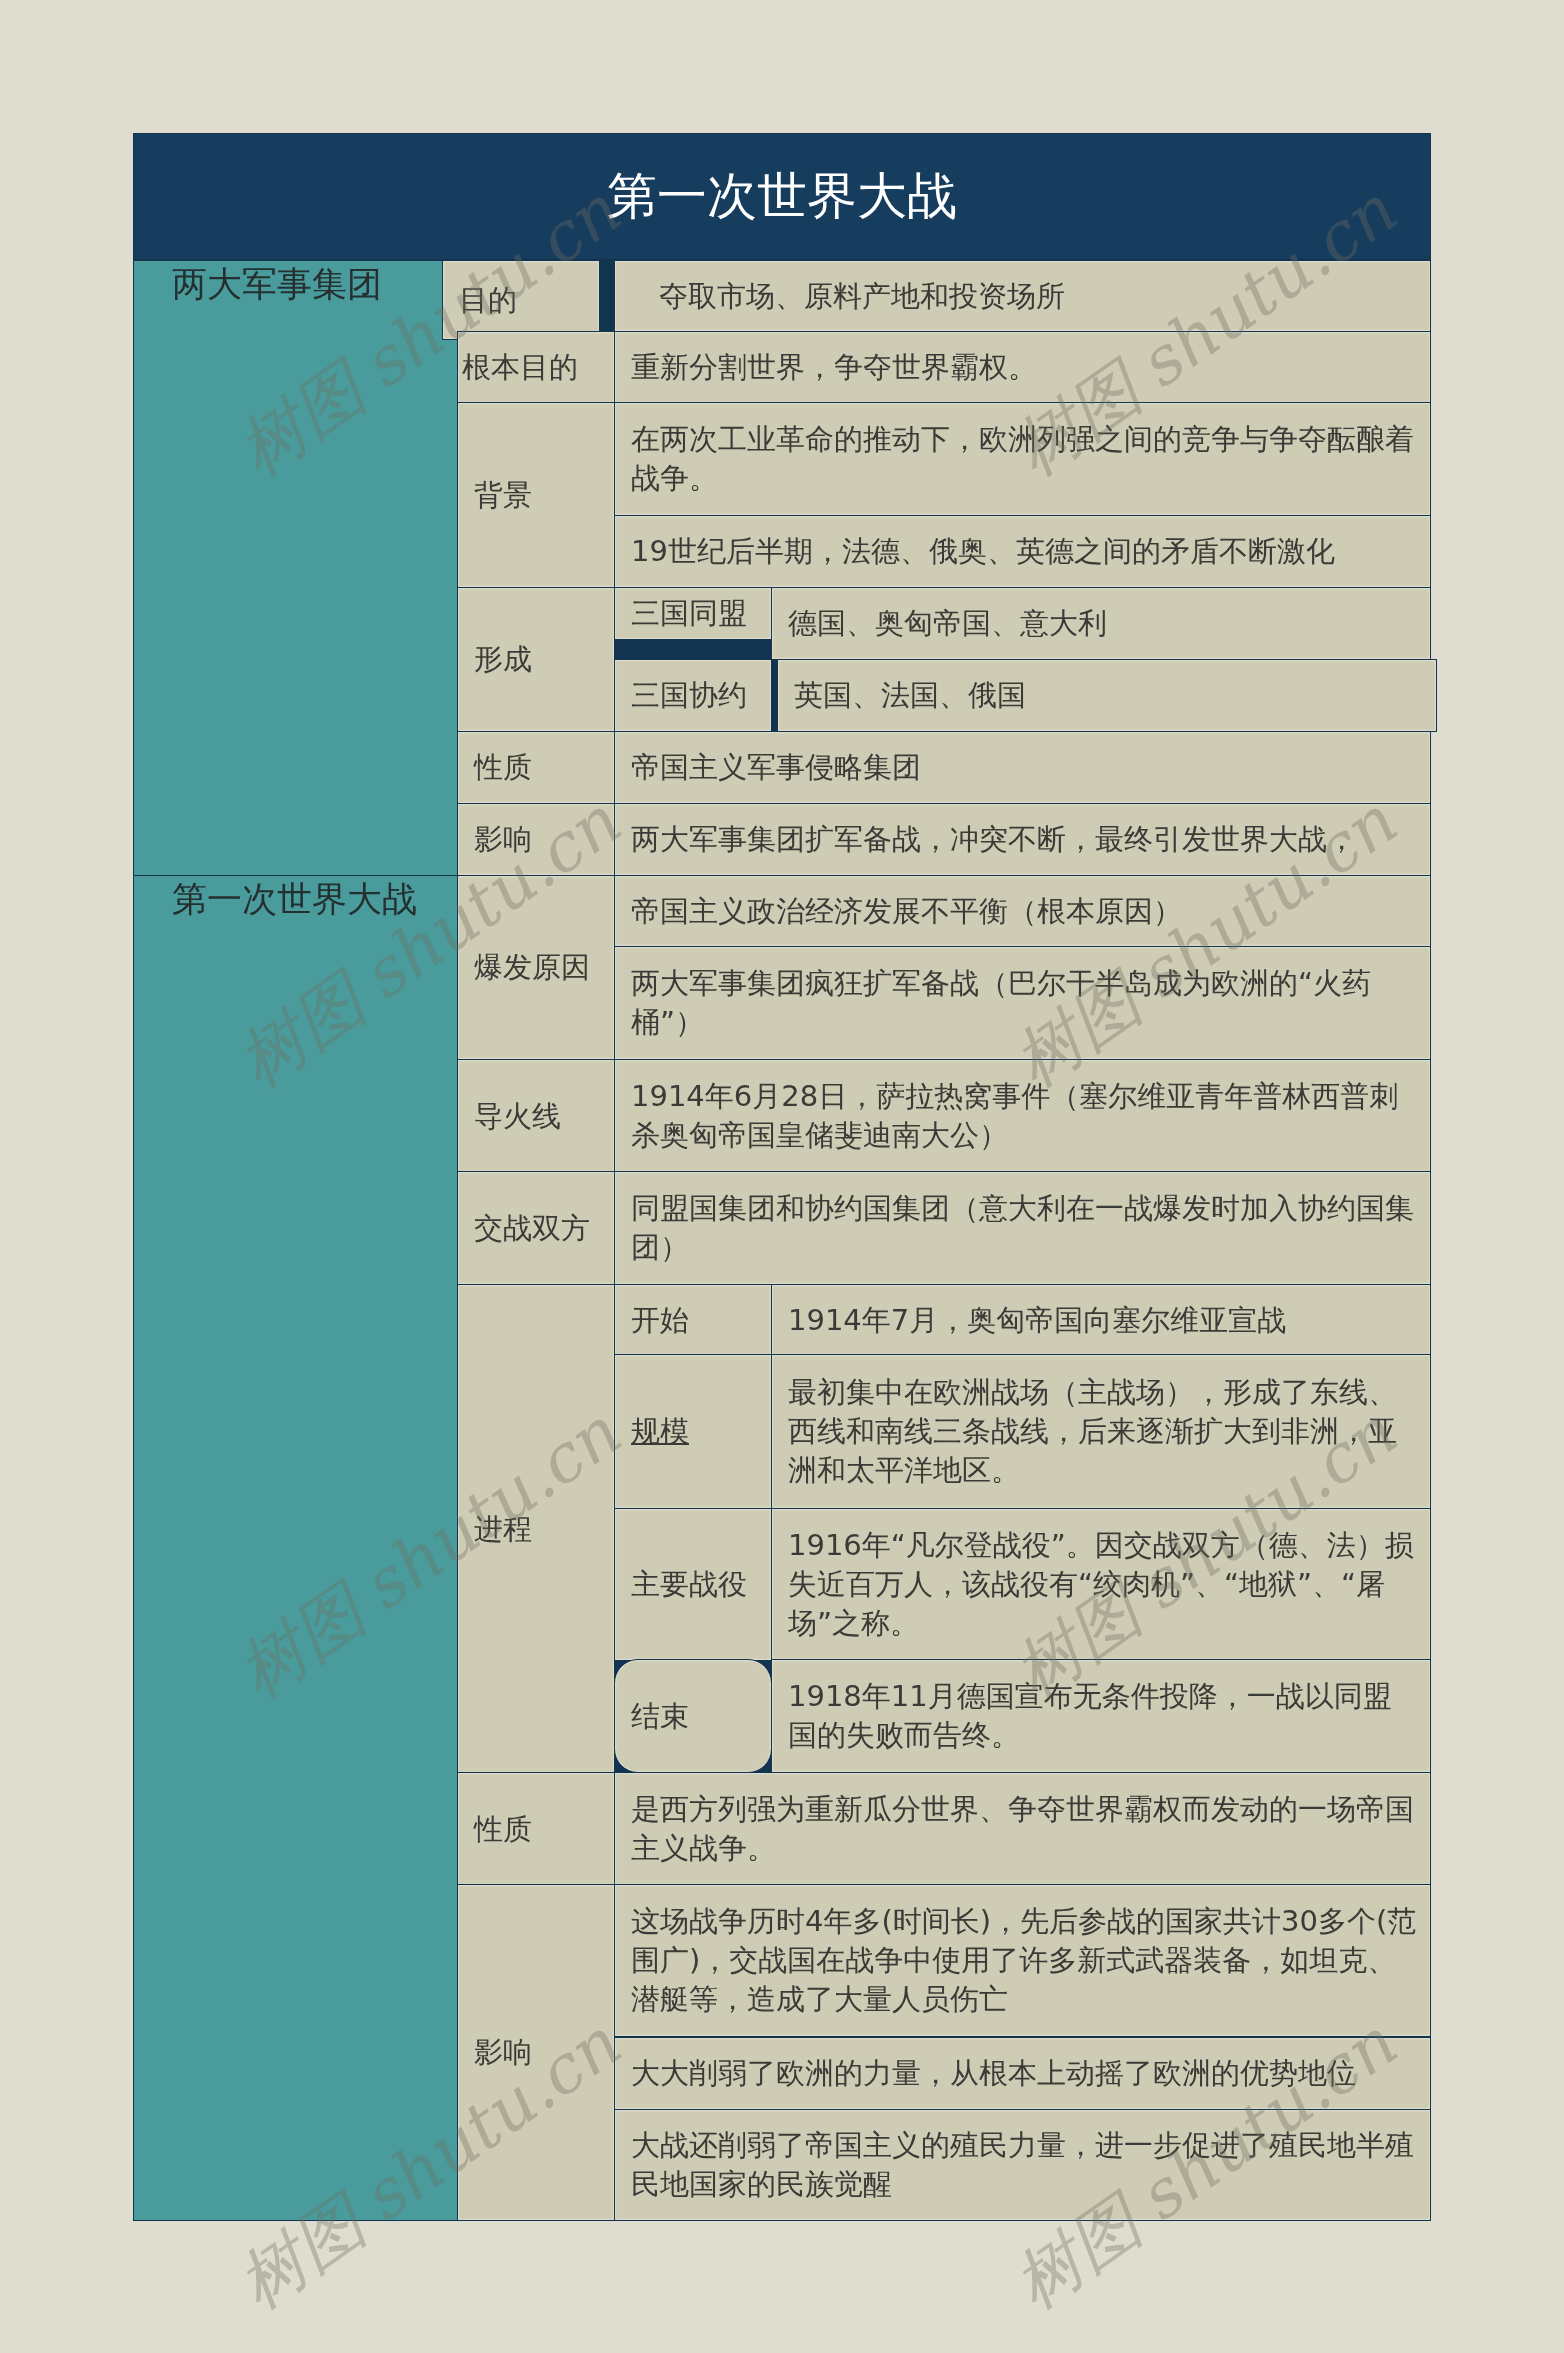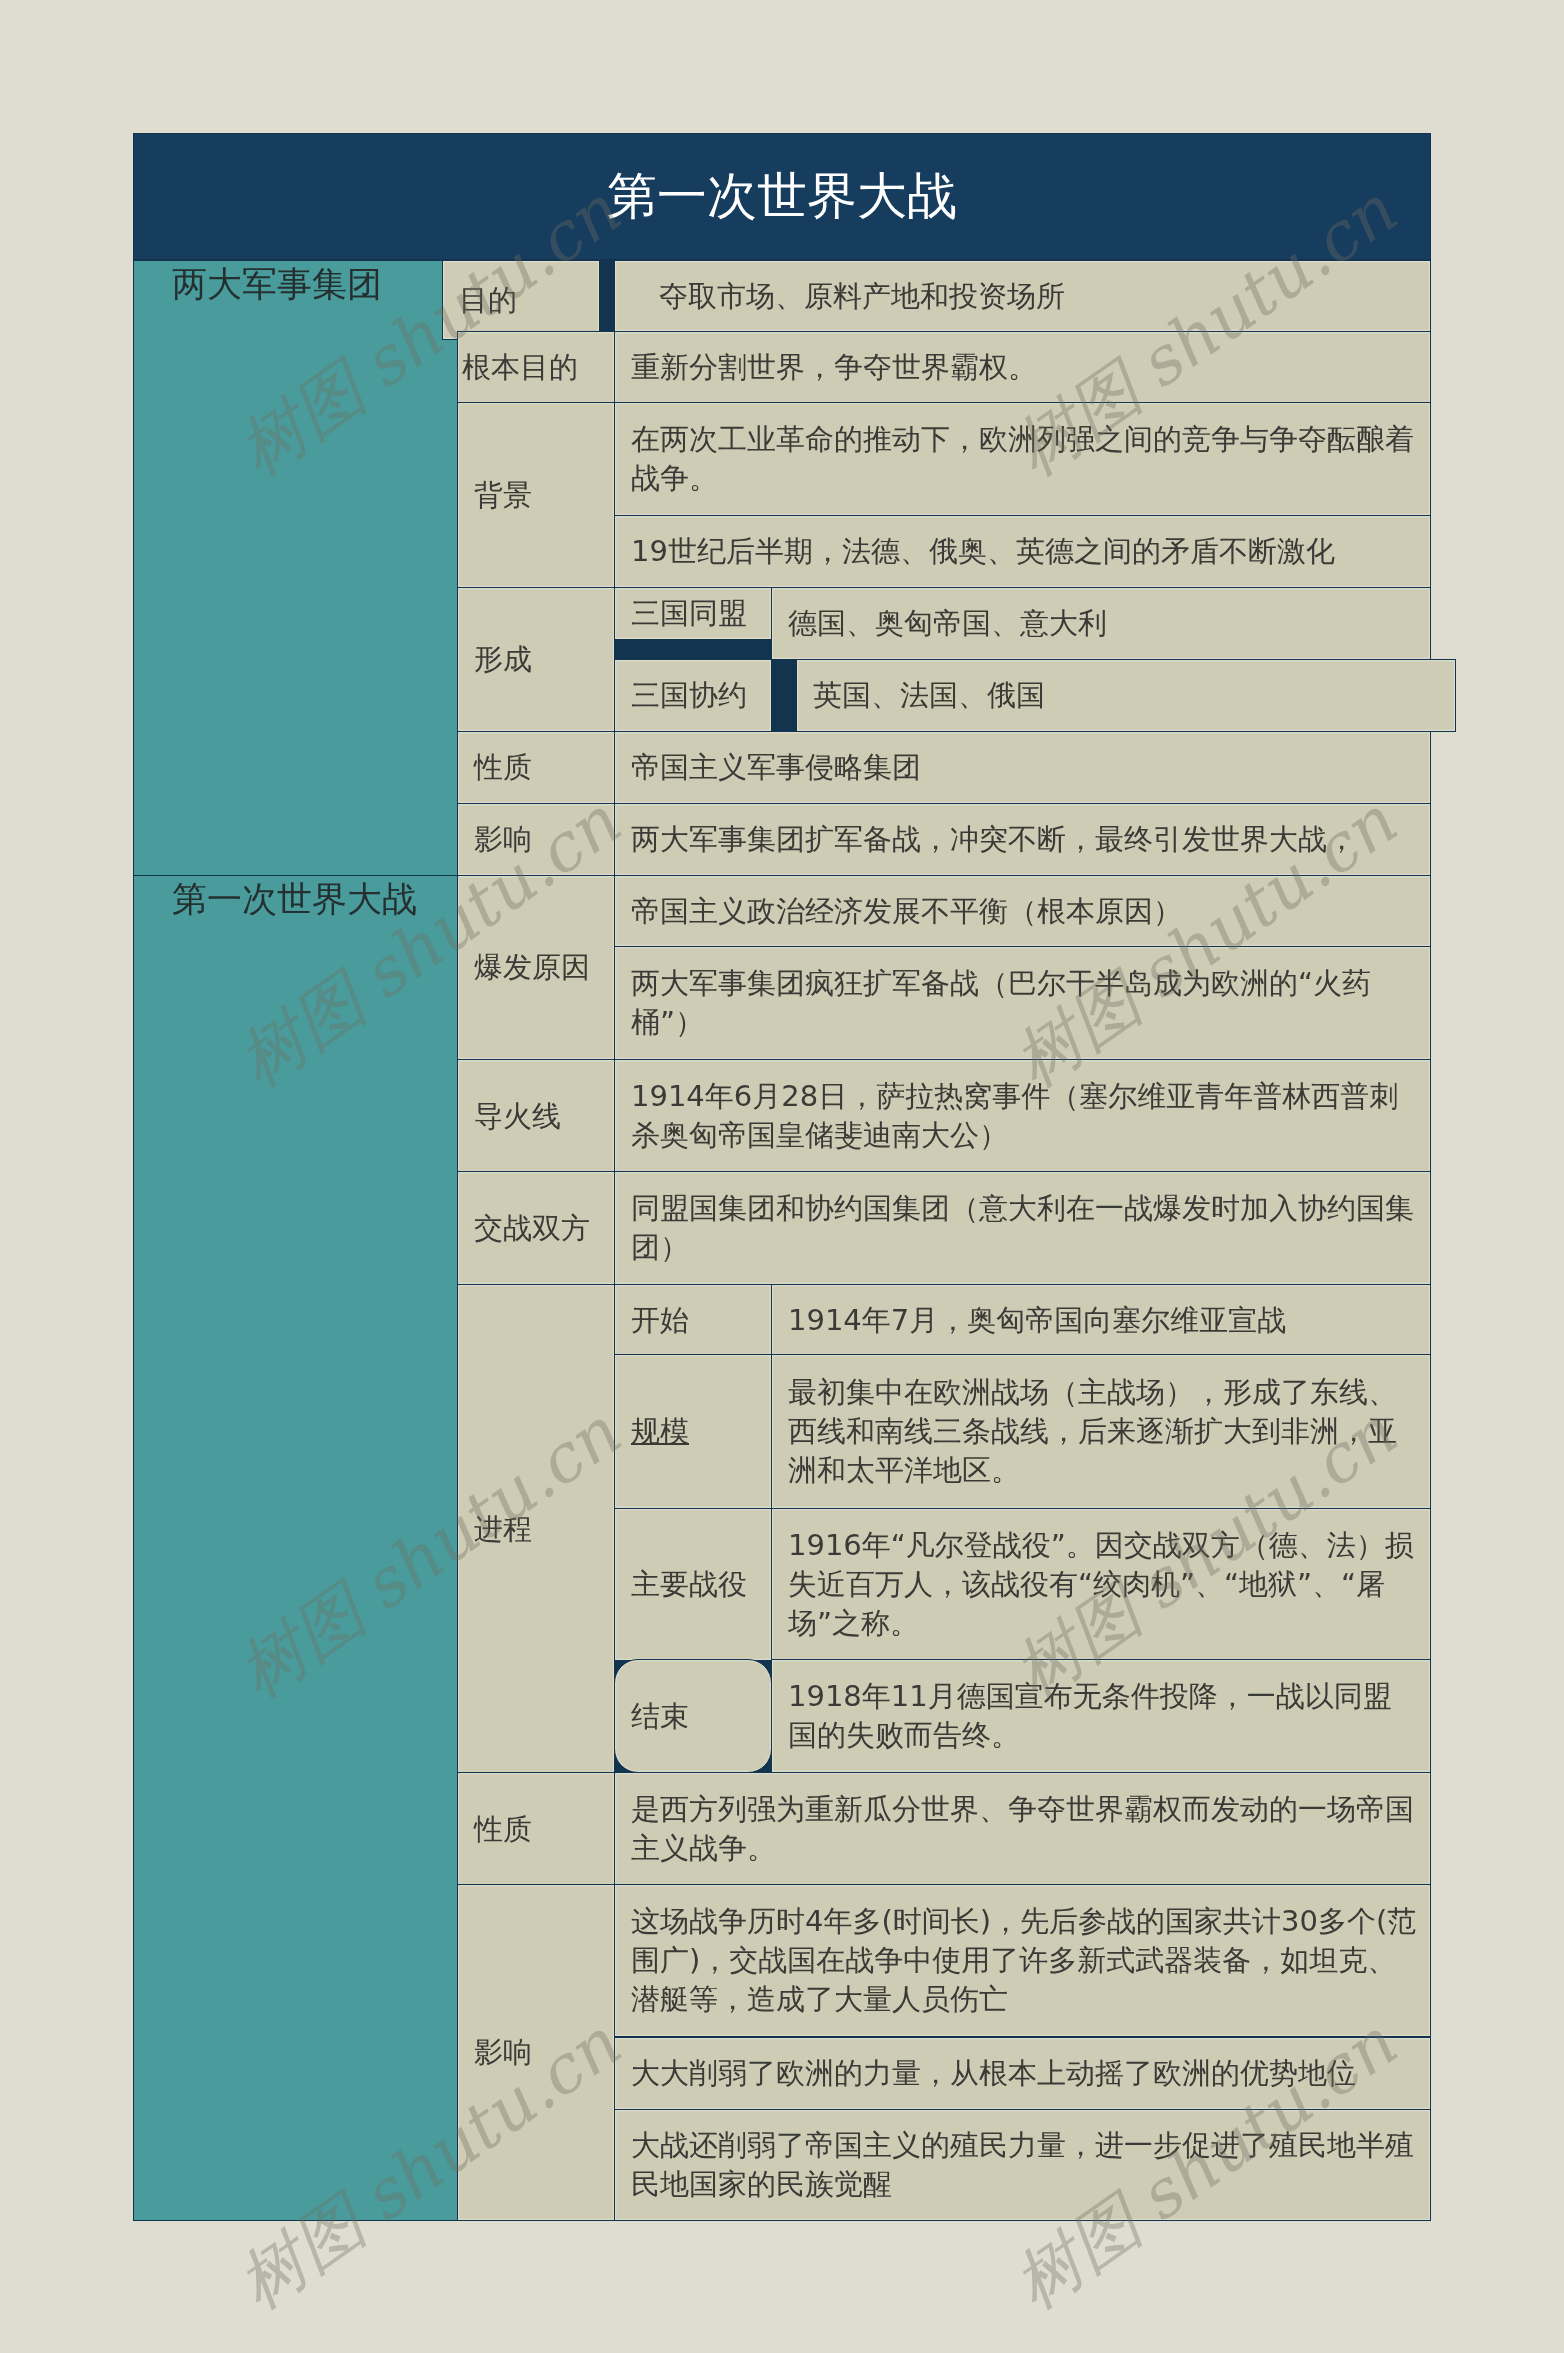--- a/index.html
+++ b/index.html
@@ -78,21 +78,21 @@
   </div>
 <div class="cell" style="left:614px;top:587px;width:158px;height:53px;">
     <span>三国同盟</span>
   </div>
 <div class="cell" style="left:771px;top:587px;width:660px;height:73px;">
     <span>德国、奥匈帝国、意大利</span>
   </div>
 <div class="cell" style="left:614px;top:659px;width:158px;height:73px;">
     <span>三国协约</span>
   </div>
-<div class="cell" style="left:796px;top:659px;width:660px;height:73px;">
+<div class="cell" style="left:777px;top:659px;width:660px;height:73px;">
     <span>英国、法国、俄国</span>
   </div>
 
 <div class="cell" style="left:457px;top:731px;width:158px;height:73px;">
     <span>性质</span>
   </div>
 <div class="cell" style="left:614px;top:731px;width:817px;height:73px;">
     <span>帝国主义军事侵略集团</span>
   </div>
 

